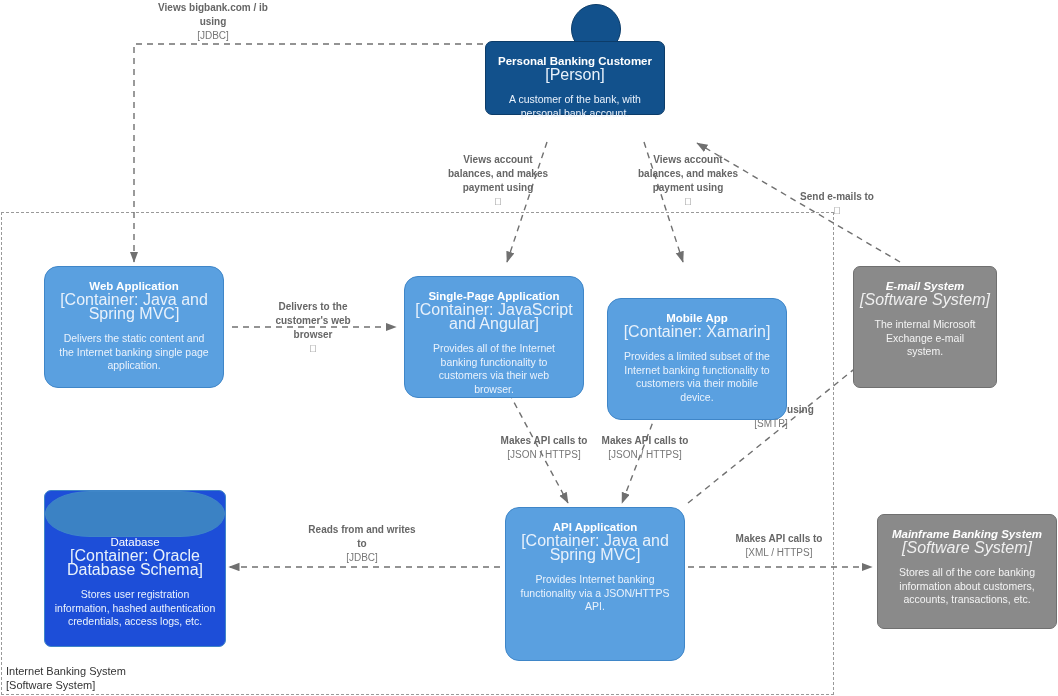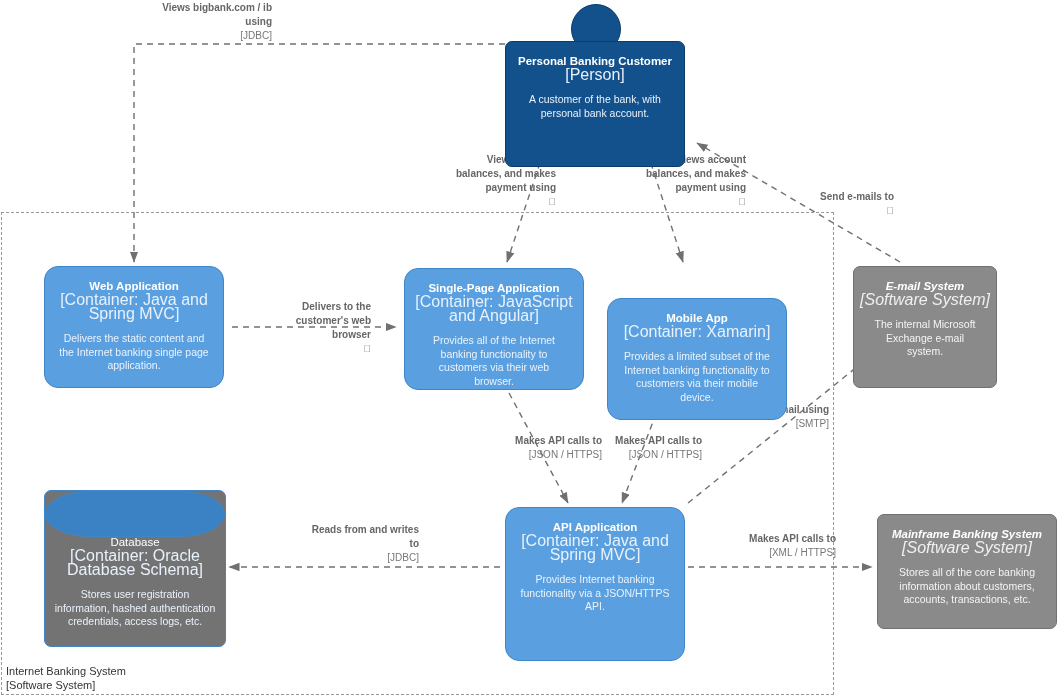--- a/index.html
+++ b/index.html
@@ -17,29 +17,29 @@
   
   .person-box{background:#12518c;border:1px solid #0c3c69;border-radius:7px;padding:12px 8px 6px 8px;}
   .person-head{position:absolute;width:48px;height:48px;border-radius:50%;background:#12518c;border:1px solid #0c3c69;}
   
   .ext-box{background:#8a8a8a;border:1px solid #707070;border-radius:7px;padding:12px 6px 6px 6px;}
   .ext-box .nm{font-style:italic;}
   .ext-box .tech{font-style:italic;color:#f0f0f0;}
   .ext-box .desc{color:#f4f4f4;}
 
   
-  .db-box{background:#737373;border:1px solid #3f86c8;border-radius:7px 7px 7px 7px;}
+  .db-box{background:#1d4ed8;border:1px solid #3f86c8;border-radius:7px 7px 7px 7px;}
   .db-top{position:absolute;left:0;top:0;width:100%;height:46px;border-radius:50%/100%;background:#3b82c4;border:1px solid #3f86c8;box-sizing:border-box;}
   .db-text{position:absolute;left:0;top:46px;width:100%;text-align:center;}
 
   
   .boundary{position:absolute;border:1px dashed #999999;box-sizing:border-box;}
   .boundary-label{position:absolute;font-size:11px;color:#333333;line-height:14px;}
 
-  .edge-label{position:absolute;text-align:right;font-size:10px;line-height:14px;color:#666666;font-weight:bold;}
+  .edge-label{position:absolute;text-align:center;font-size:10px;line-height:14px;color:#666666;font-weight:bold;}
   .edge-label .tech{font-weight:normal;color:#777777;}
 </style>
 </head>
 <body>
 
 <div id="canvas">
 
   <div class="boundary" style="left:1px;top:212px;width:833px;height:483px;"></div>
   <div class="boundary-label" style="left:6px;top:664px;">
     <div>Internet Banking System</div>
@@ -120,33 +120,33 @@
     <span>Reads from and writes to</span>
     <div class="tech">[JDBC]</div>
   </div>
 
   <div class="edge-label" style="left:722px;top:532px;width:114px;">
     <span>Makes API calls to</span>
     <div class="tech">[XML / HTTPS]</div>
   </div>
 
   <div class="person-head" style="left:571px;top:4px;"></div>
-  <div class="box person-box" style="left:505px;top:41px;width:180px;height:126px;">
+  <div class="box person-box" style="left:485px;top:41px;width:180px;height:74px;">
     <div class="nm">Personal Banking Customer</div>
     <div class="tech">[Person]</div>
     <div class="desc">A customer of the bank, with personal bank account.</div>
   </div>
 
   <div class="box container-box" style="left:44px;top:266px;width:180px;height:122px;">
     <div class="nm">Web Application</div>
     <div class="tech">[Container: Java and Spring MVC]</div>
     <div class="desc">Delivers the static content and the Internet banking single page application.</div>
   </div>
 
-  <div class="box container-box" style="left:404px;top:268px;width:180px;height:122px;">
+  <div class="box container-box" style="left:404px;top:276px;width:180px;height:122px;">
     <div class="nm">Single-Page Application</div>
     <div class="tech">[Container: JavaScript and Angular]</div>
     <div class="desc">Provides all of the Internet banking functionality to customers via their web browser.</div>
   </div>
 
   <div class="box container-box" style="left:607px;top:266px;width:180px;height:122px;margin-top:32px;">
     <div class="nm">Mobile App</div>
     <div class="tech">[Container: Xamarin]</div>
     <div class="desc">Provides a limited subset of the Internet banking functionality to customers via their mobile device.</div>
   </div>

